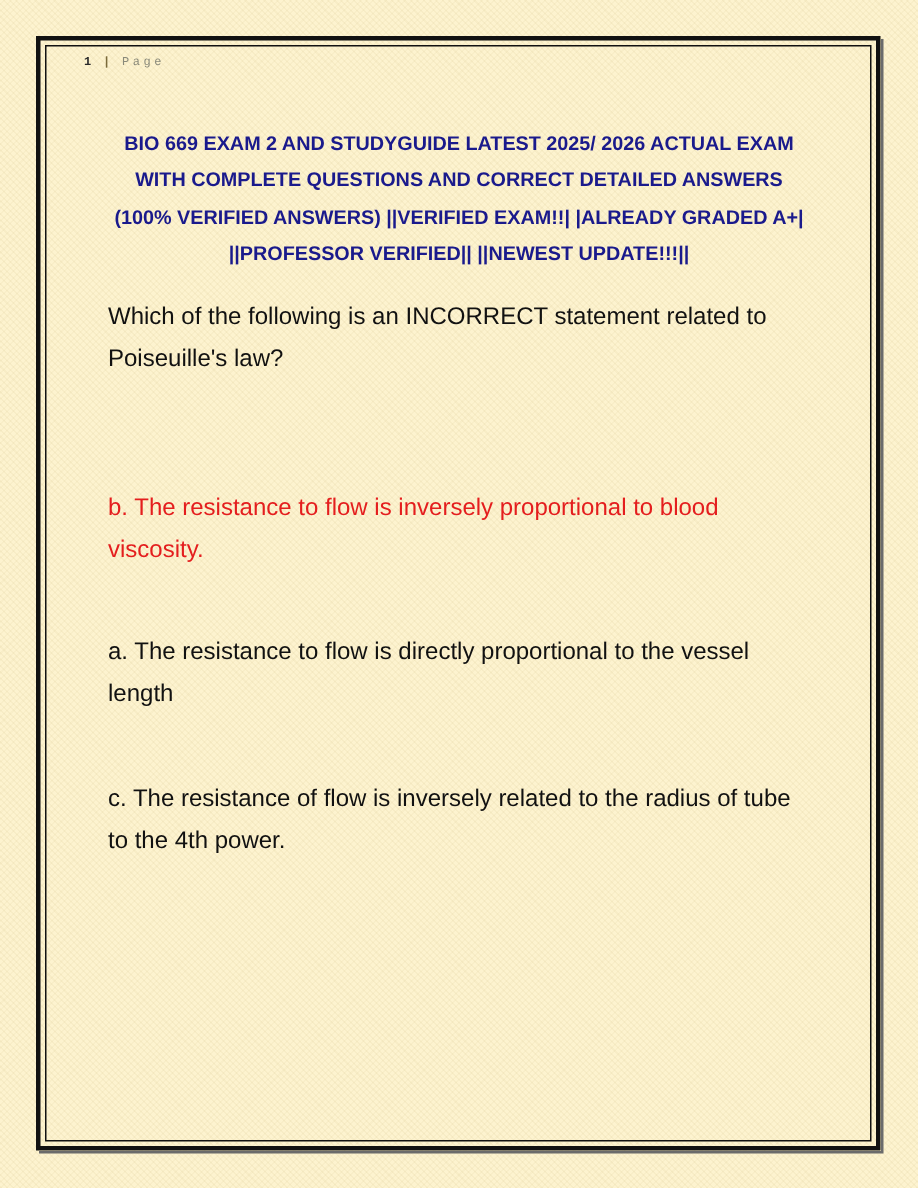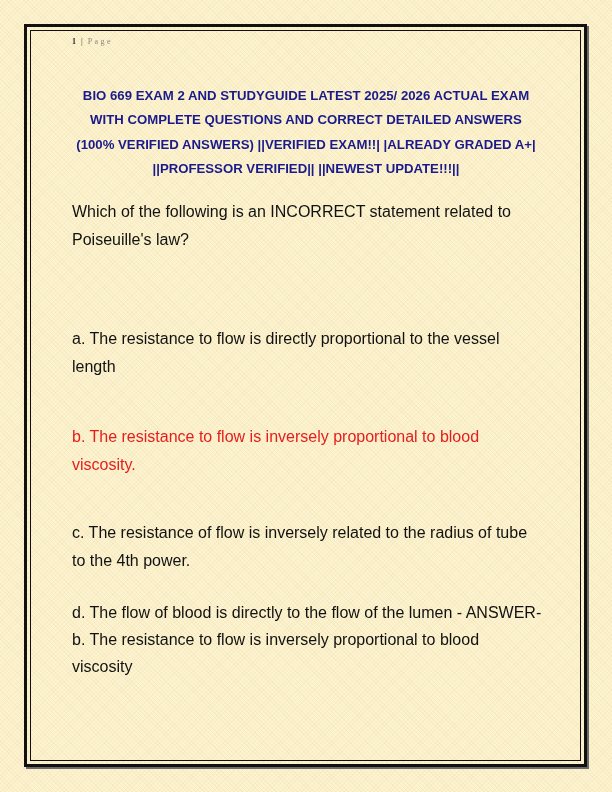--- a/index.html
+++ b/index.html
@@ -29,23 +29,23 @@
     .border-inner {
       position: absolute;
       left: 30px;
       top: 30px;
       width: 549px;
       height: 729px;
       border: 1px solid #111111;
     }
     .page-header {
       position: absolute;
-      left: 72px;
+      left: 56px;
       top: 37px;
-      font-family: Liberation Serif, serif;
+      font-family: Liberation Mono, monospace;
       font-size: 8px;
       color: #8a8a7a;
       letter-spacing: 0.5px;
     }
     .page-header .num {
       color: #2a2a2a;
       font-weight: bold;
     }
     .page-header .bar {
       color: #7a6a3a;
@@ -93,17 +93,16 @@
 <div class="page-header">
   <span class="num">1</span>
   <span class="bar">|</span>
   <span class="word">Page</span>
 </div>
 
 <div class="title">BIO 669 EXAM 2 AND STUDYGUIDE LATEST 2025/ 2026 ACTUAL EXAM WITH COMPLETE QUESTIONS AND CORRECT DETAILED ANSWERS (100% VERIFIED ANSWERS) ||VERIFIED EXAM!!| |ALREADY GRADED A+| ||PROFESSOR VERIFIED|| ||NEWEST UPDATE!!!||</div>
 
 <div class="content">
   <p class="para question">Which of the following is an INCORRECT statement related to Poiseuille's law?</p>
+  <p class="para opt-b">b. The resistance to flow is inversely proportional to blood viscosity.</p>
   <p class="para opt-a">a. The resistance to flow is directly proportional to the vessel length</p>
-  <p class="para opt-b">b. The resistance to flow is inversely proportional to blood viscosity.</p>
   <p class="para opt-c">c. The resistance of flow is inversely related to the radius of tube to the 4th power.</p>
-  <p class="para opt-d">d. The flow of blood is directly to the flow of the lumen - ANSWER-b. The resistance to flow is inversely proportional to blood viscosity</p>
 </div>
 
 </body></html>

